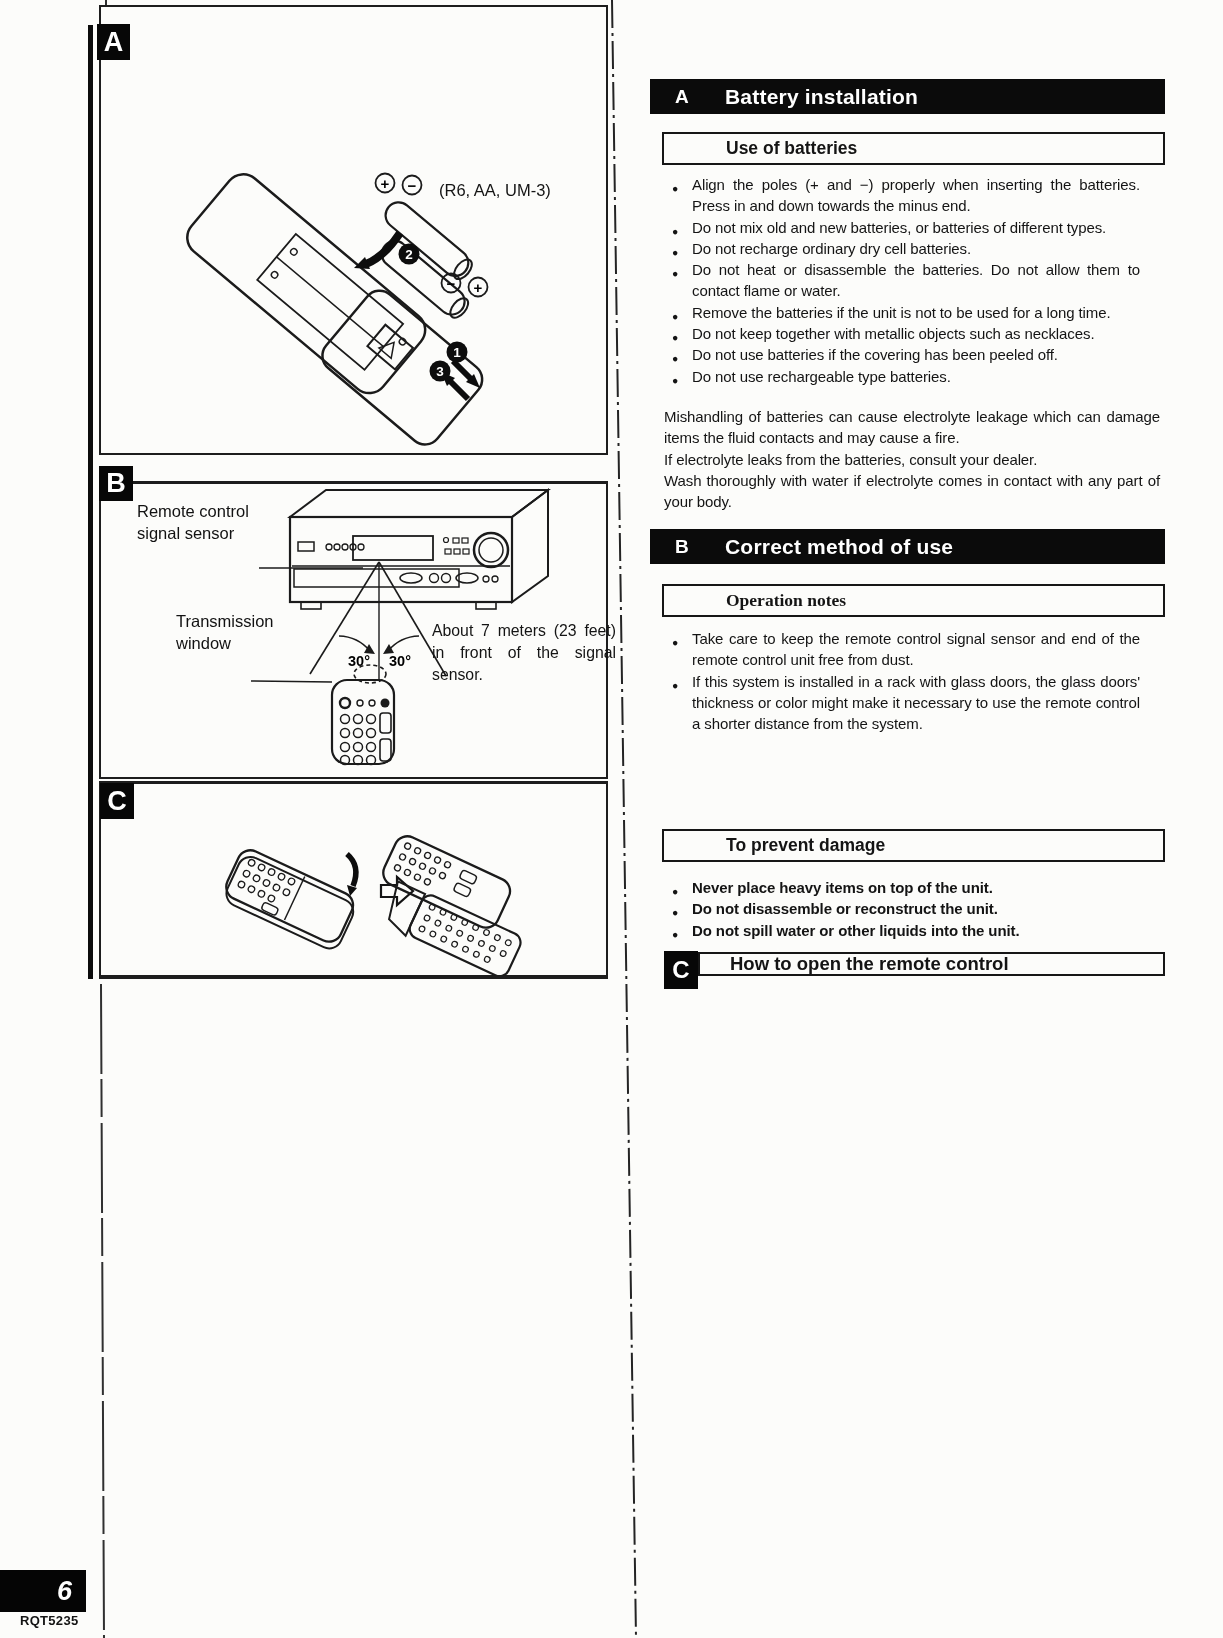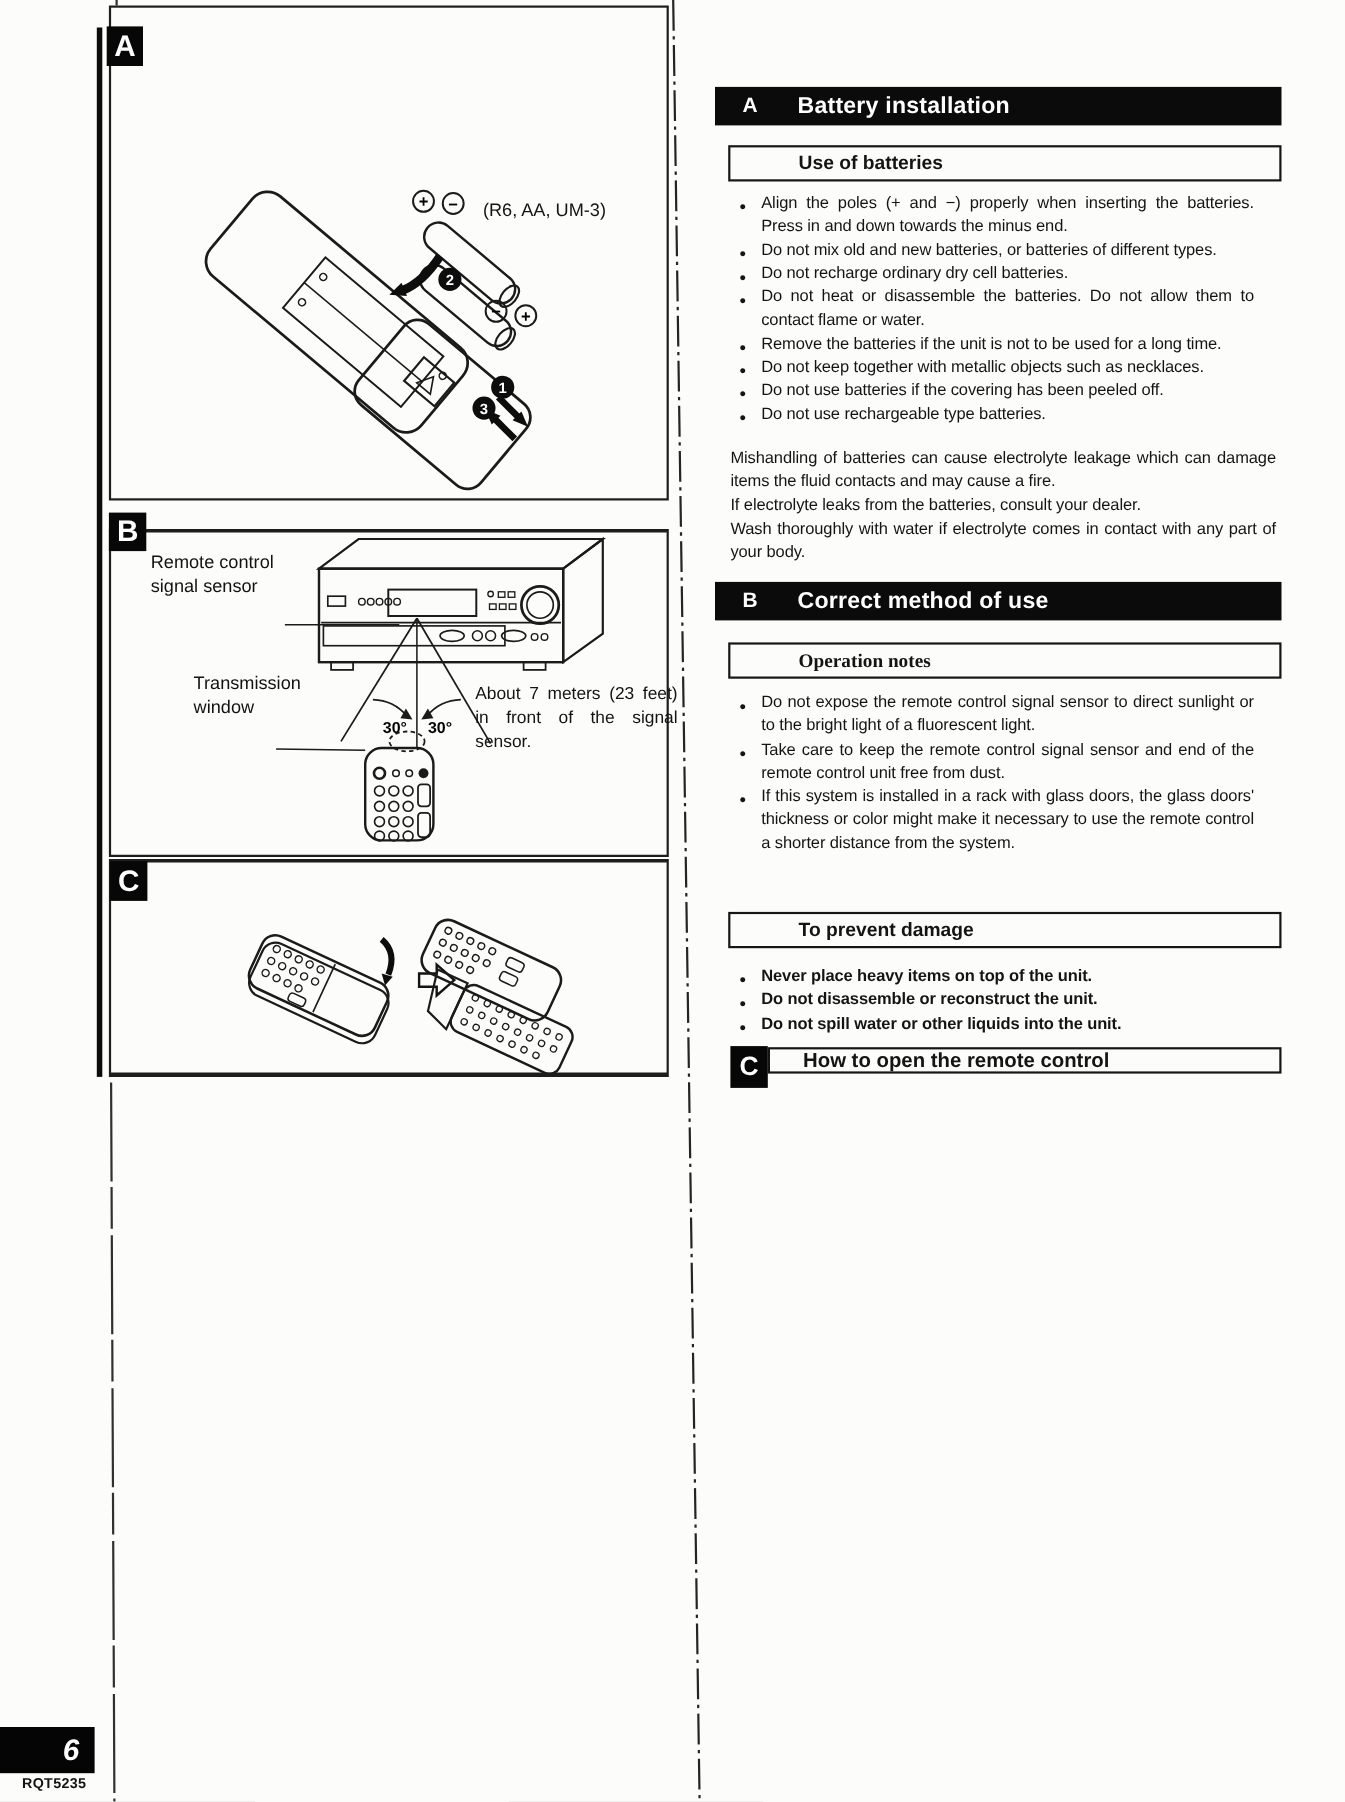--- a/index.html
+++ b/index.html
@@ -331,21 +331,20 @@
   </div>
 
   <div class="bar" style="top:529px;">
     <span class="bar-label">B</span>
     <span class="bar-title">Correct method of use</span>
   </div>
   <div class="subbox" style="top:584px;font-family:Liberation Serif, serif;">
     <span>Operation notes</span>
   </div>
   <ul class="bullets" style="top:628px;">
-    <li>Do not expose the remote control signal sensor to direct sunlight or to the bright light of a fluorescent light.</li>
     <li>Take care to keep the remote control signal sensor and end of the remote control unit free from dust.</li>
     <li>If this system is installed in a rack with glass doors, the glass doors' thickness or color might make it necessary to use the remote control a shorter distance from the system.</li>
   </ul>
   <div class="subbox" style="top:829px;">
     <span>To prevent damage</span>
   </div>
   <ul class="bullets" style="top:877px;font-weight:bold;">
     <li>Never place heavy items on top of the unit.</li>
     <li>Do not disassemble or reconstruct the unit.</li>
     <li>Do not spill water or other liquids into the unit.</li>

